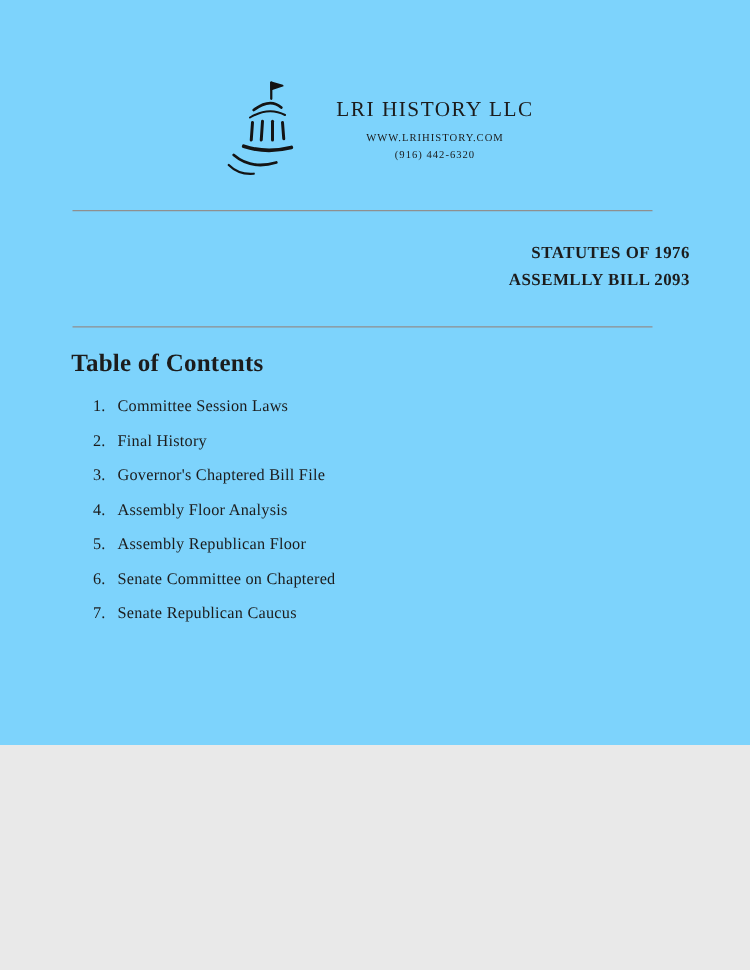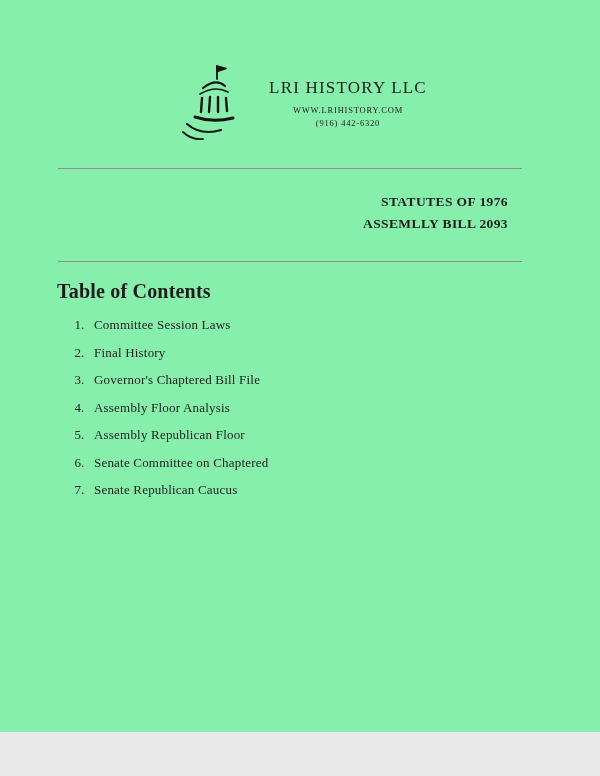--- a/index.html
+++ b/index.html
@@ -3,23 +3,23 @@
 <meta charset="utf-8">
 <style>
   html, body {
     margin: 0;
     padding: 0;
     background: #e9e9e9;
   }
   .page {
     position: relative;
     width: 600px;
-    height: 732px;
+    height: 596px;
     margin: 0 auto;
-    background: #86efac;
+    background: #7dd3fc;
     font-family: "Liberation Serif", "DejaVu Serif", serif;
     color: #1c1c1c;
     overflow: hidden;
   }
 
   
   .letterhead {
     display: flex;
     justify-content: center;
     align-items: center;
@@ -52,21 +52,21 @@
     border-top: 1px solid #8f8f8f;
     margin: 0 78px 0 58px;
     height: 0;
   }
   .rule-1 { margin-top: 22px; }
   .rule-2 { margin-top: 26px; }
 
   
   .ref-block {
     text-align: right;
-    padding: 22px 92px 0 0;
+    padding: 22px 48px 0 0;
   }
   .ref-line {
     font-weight: bold;
     font-size: 13.5px;
     line-height: 22px;
     letter-spacing: 0.4px;
     white-space: pre;
   }
 
   

